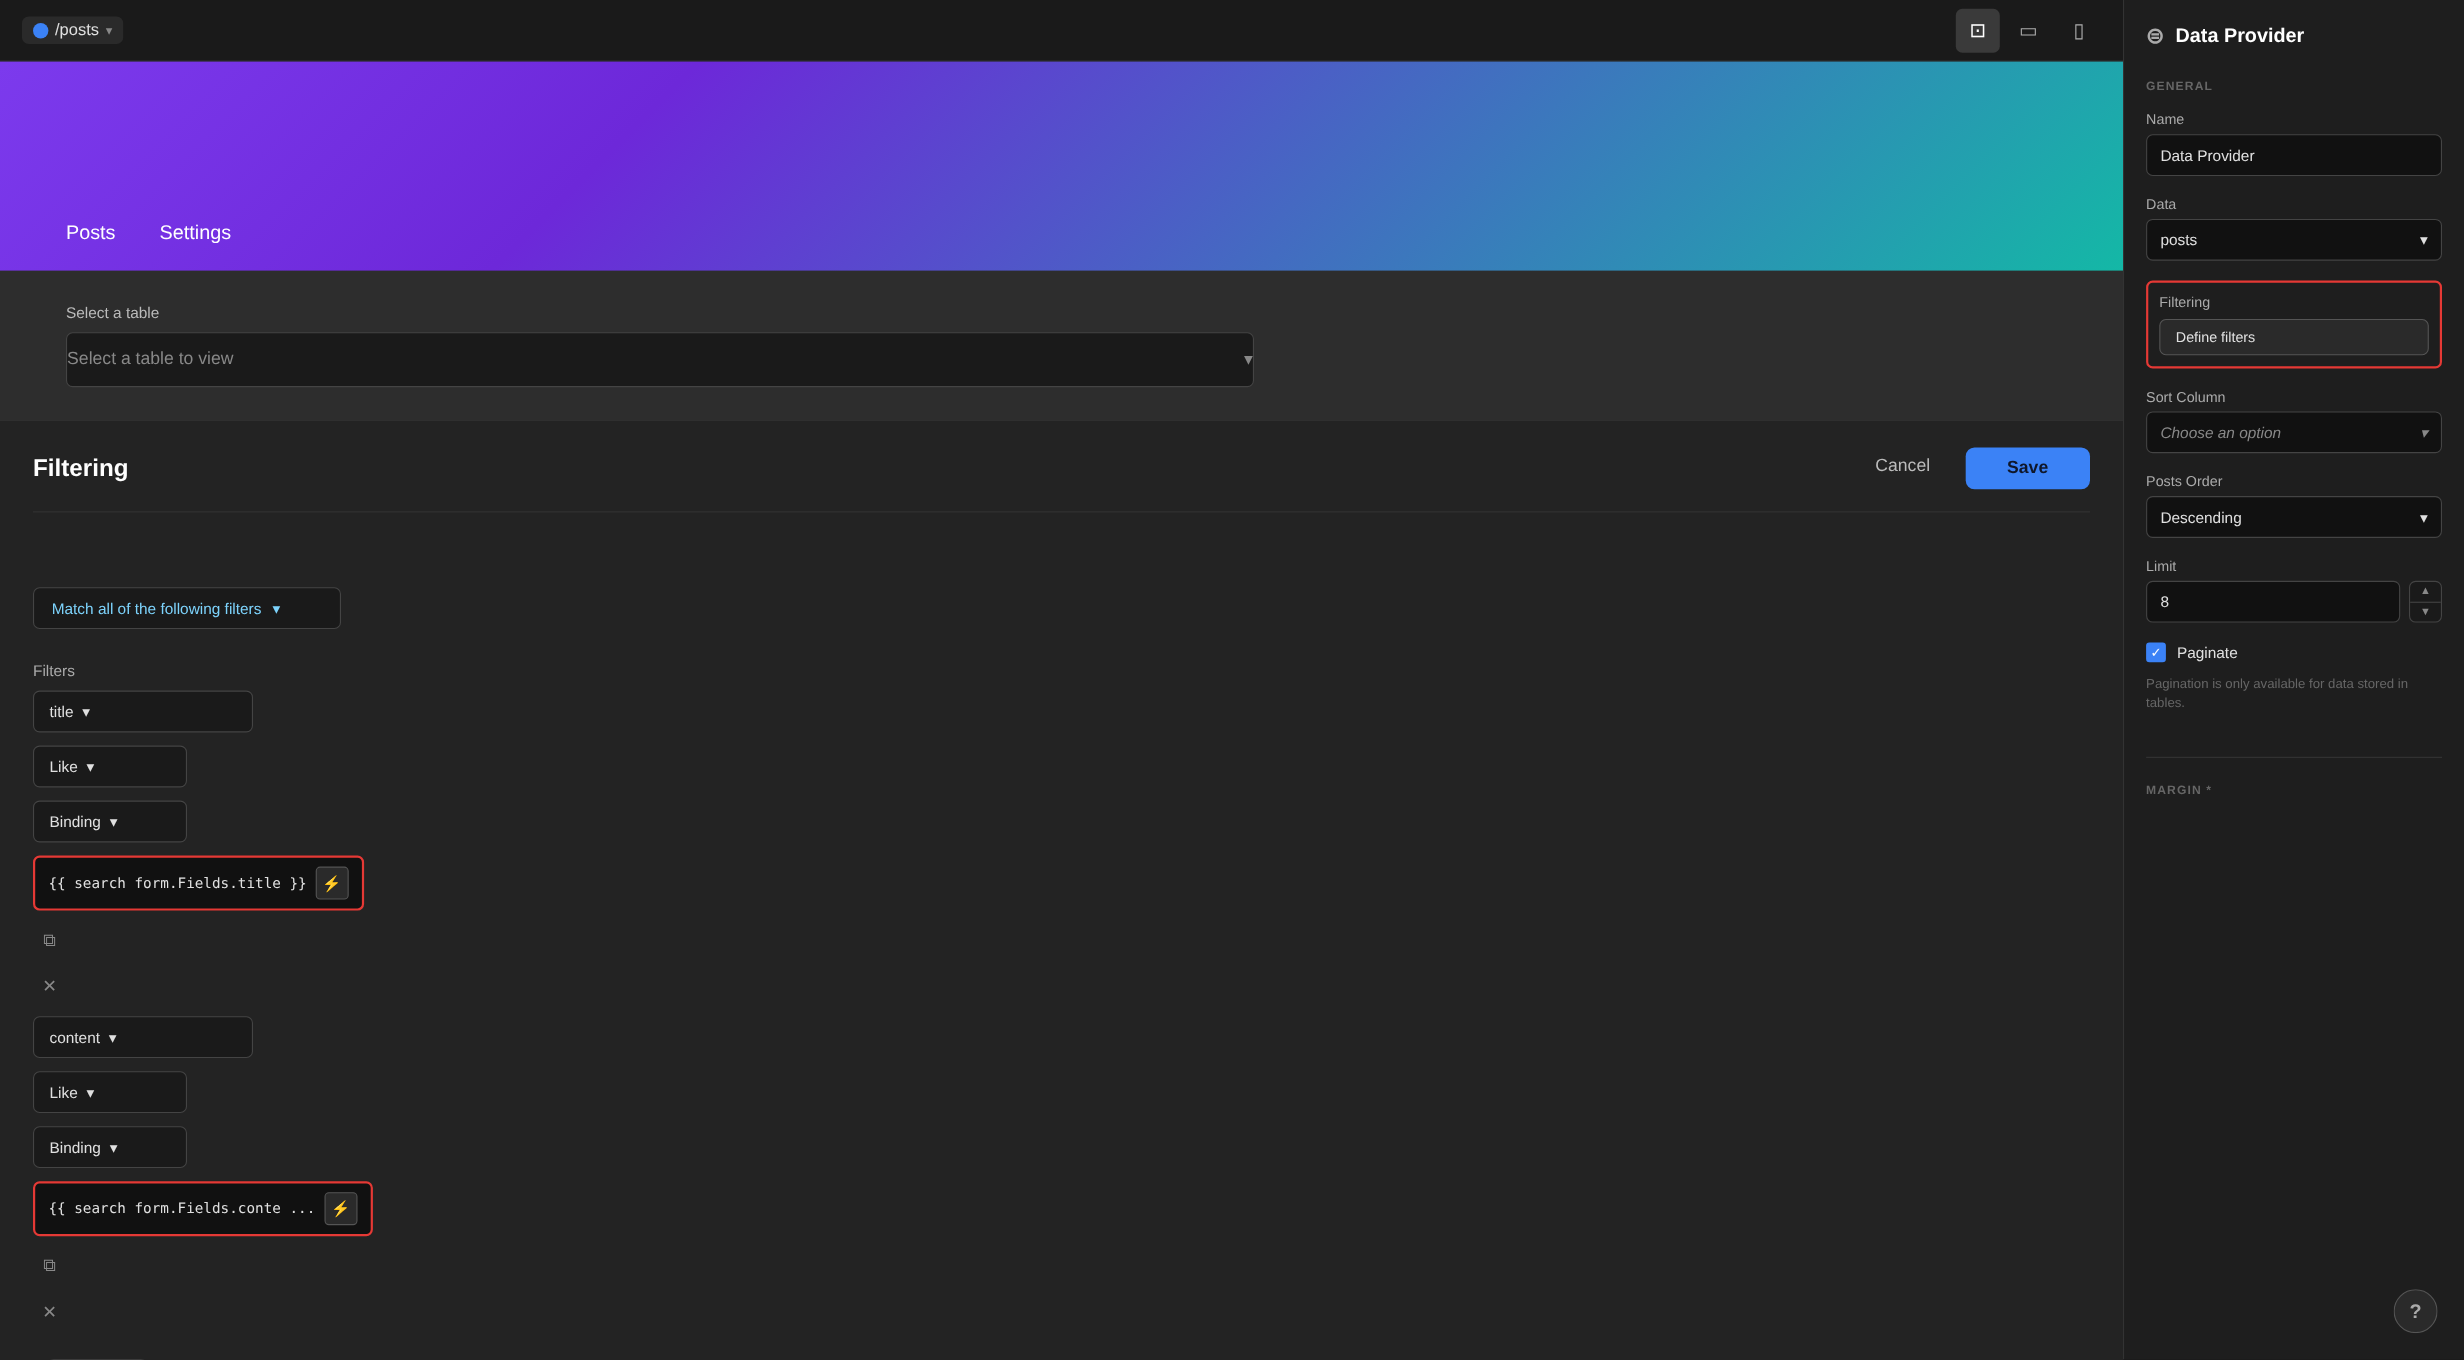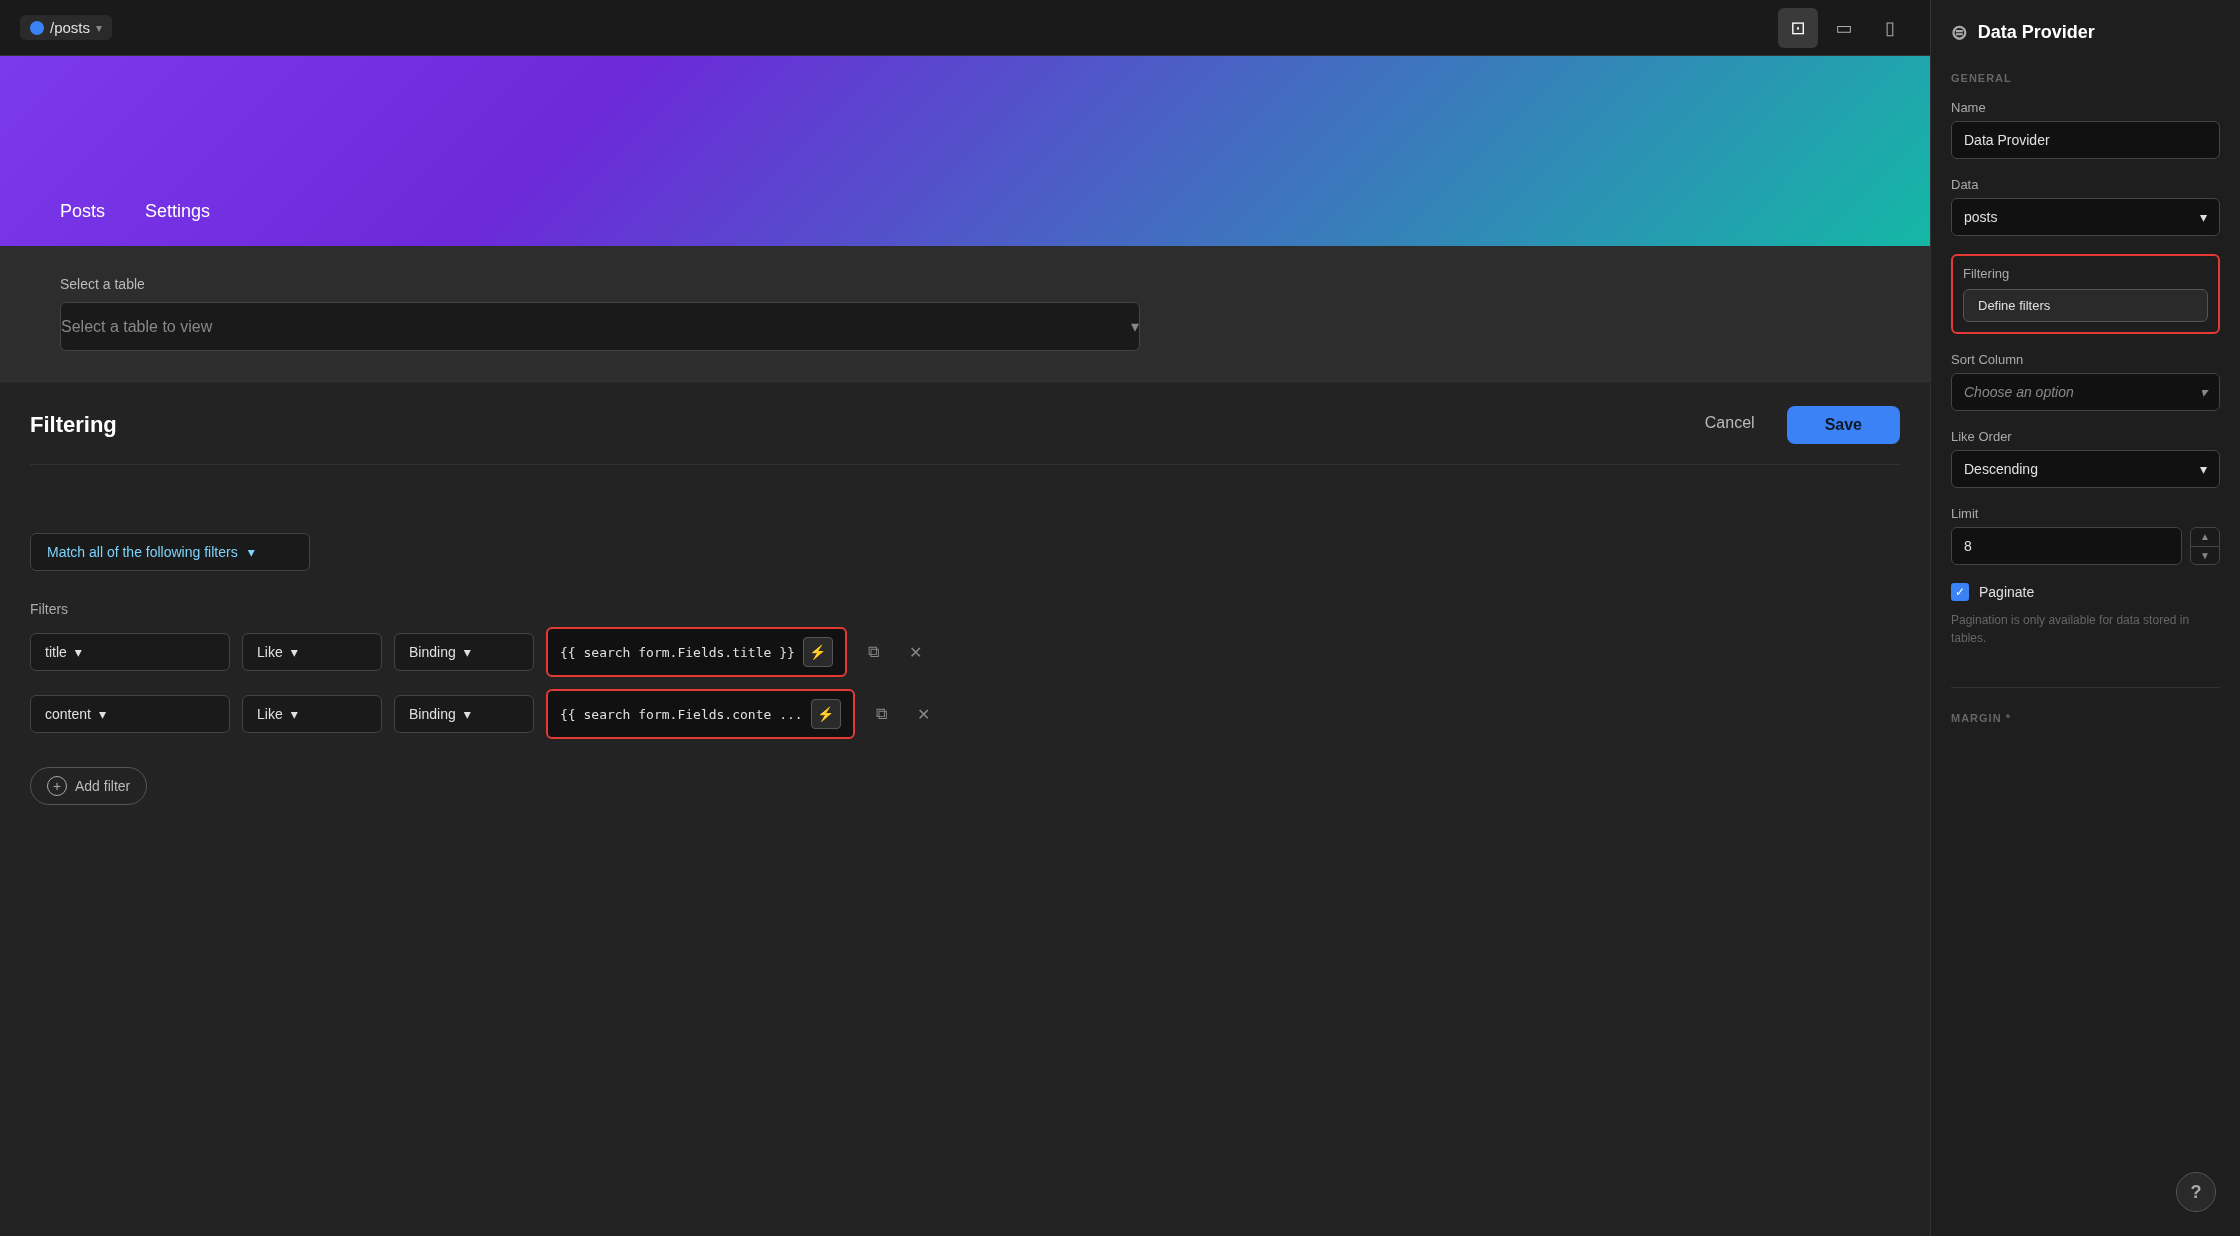--- a/index.html
+++ b/index.html
@@ -218,23 +218,24 @@
       color: #7dd3fc;
       font-size: 14px;
     }
 
     .filters-section {
       margin-top: 10px;
     }
 
     .filter-row {
       display: flex;
-      align-items: center;
+      align-items: flex-start;
       gap: 12px;
       margin-bottom: 12px;
+      flex-direction: column;
     }
 
     .filter-dropdown {
       display: flex;
       align-items: center;
       gap: 8px;
       background: #1a1a1a;
       border: 1px solid #444;
       border-radius: 6px;
       padding: 10px 14px;
@@ -669,21 +670,21 @@
 
   <div class="field-group">
     <div class="field-label">Sort Column</div>
     <div class="field-select italic">
       <span>Choose an option</span>
       <span>▾</span>
     </div>
   </div>
 
   <div class="field-group">
-    <div class="field-label">Like Order</div>
+    <div class="field-label">Posts Order</div>
     <div class="field-select">
       <span>Descending</span>
       <span>▾</span>
     </div>
   </div>
 
   <div class="field-group">
     <div class="field-label">Limit</div>
     <div class="limit-row">
       <input class="limit-input" type="text" value="8" style="">

